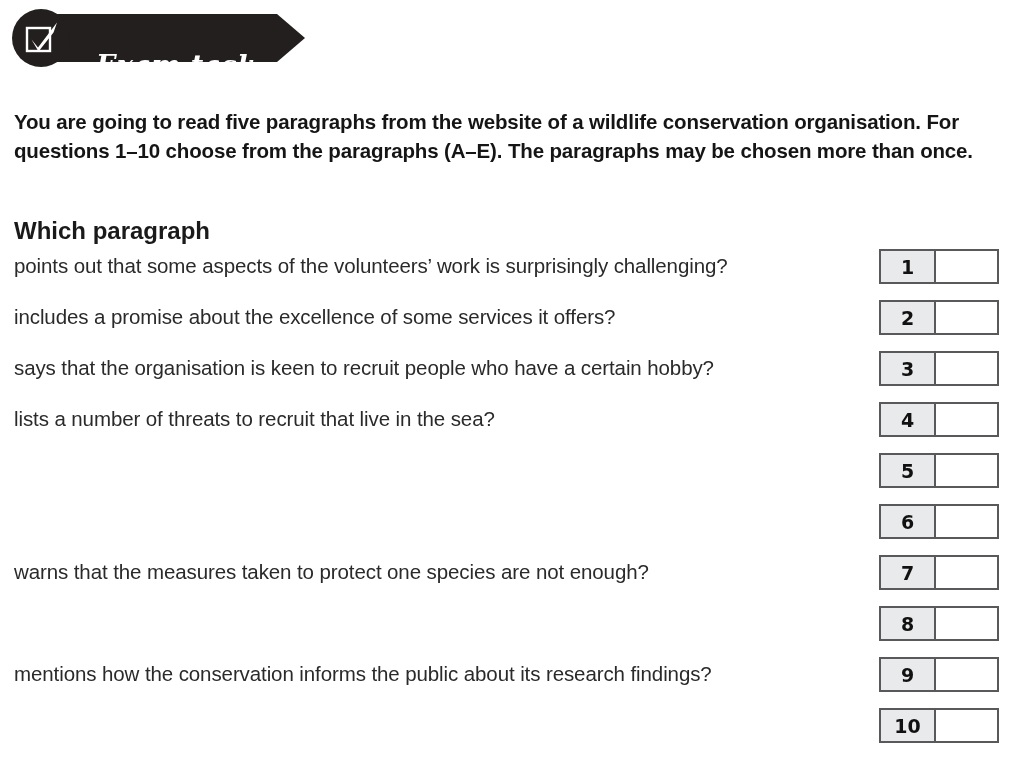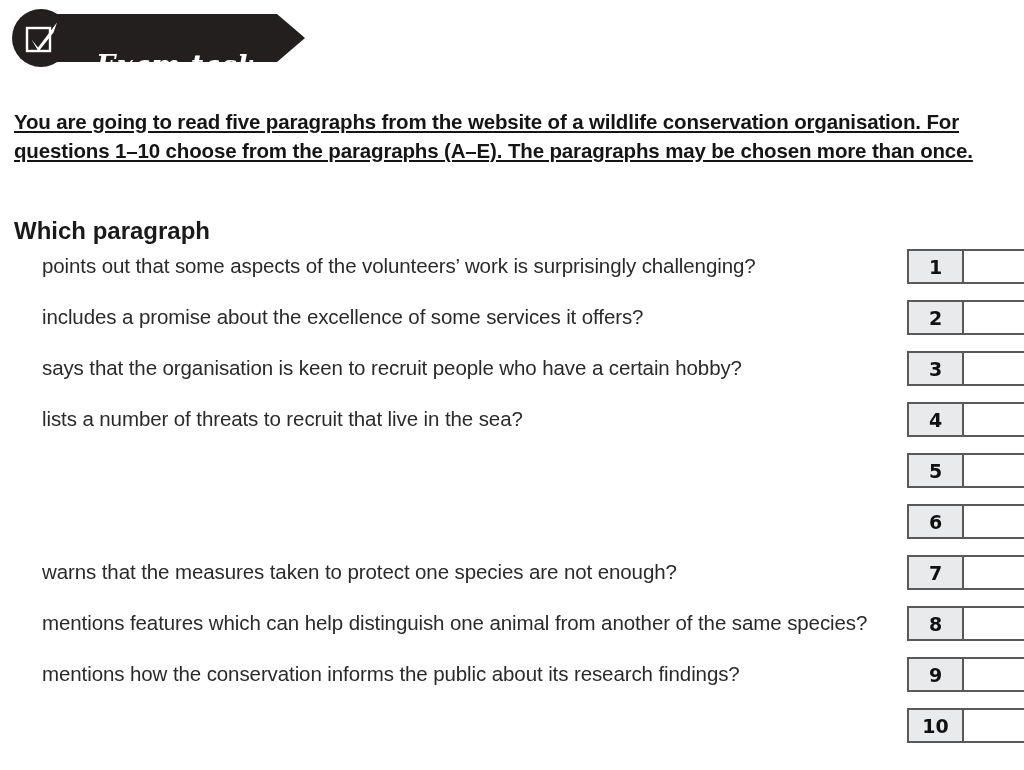--- a/index.html
+++ b/index.html
@@ -71,21 +71,20 @@
     position: absolute;
     left: 14px;
     top: 86px;
     width: 1000px;
     font-family: "Liberation Sans Narrow", "Liberation Sans", sans-serif;
     font-weight: bold;
     font-size: 20.5px;
     line-height: 29px;
     letter-spacing: -0.15px;
     color: #151515;
-    text-decoration: underline;
   }
 
   
   .section-heading {
     position: absolute;
     left: 14px;
     top: 194px;
     font-family: "Liberation Sans", sans-serif;
     font-weight: bold;
     font-size: 24px;
@@ -97,21 +96,20 @@
   
   .question-list {
     position: absolute;
     left: 0;
     top: 245px;
     width: 1024px;
   }
   .question-row {
     position: relative;
     height: 51px;
-    margin-left: 28px;
   }
   .question-text {
     position: absolute;
     left: 14px;
     top: 7px;
     font-family: "Liberation Sans Narrow", "Liberation Sans", sans-serif;
     font-weight: normal;
     font-size: 20.5px;
     line-height: 28px;
     letter-spacing: -0.1px;
@@ -217,21 +215,20 @@
 
   <div class="question-row">
     <div class="question-text">warns that the measures taken to protect one species are not enough?</div>
     <div class="answer-box">
       <div class="answer-number">7</div>
       <div class="answer-input"></div>
     </div>
   </div>
 
   <div class="question-row">
-    <div class="question-text">mentions features which can help distinguish one animal from another of the same species?</div>
     <div class="answer-box">
       <div class="answer-number">8</div>
       <div class="answer-input"></div>
     </div>
   </div>
 
   <div class="question-row">
     <div class="question-text">mentions how the conservation informs the public about its research findings?</div>
     <div class="answer-box">
       <div class="answer-number">9</div>

